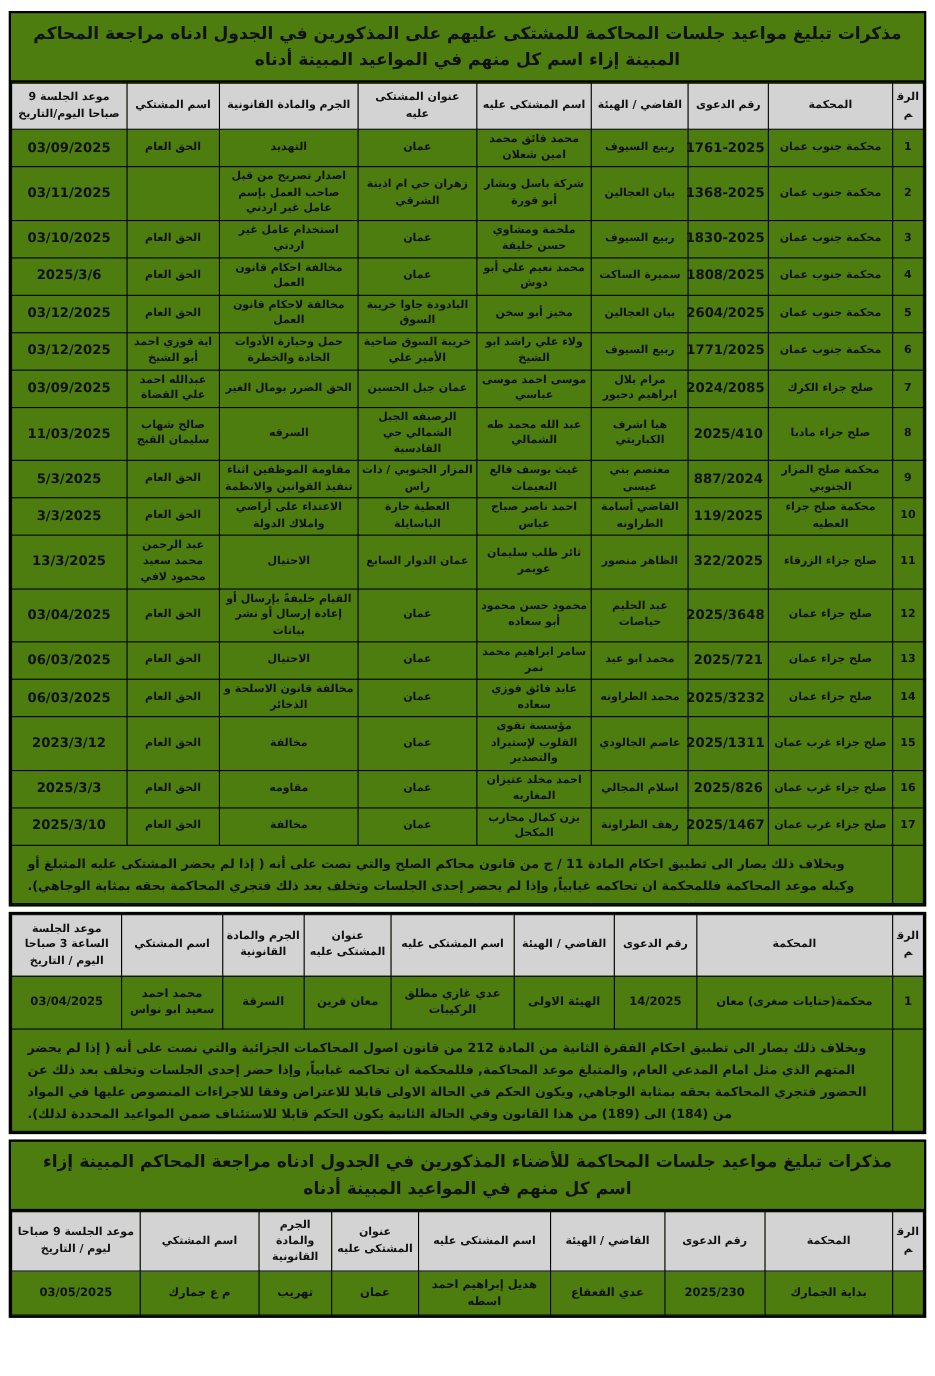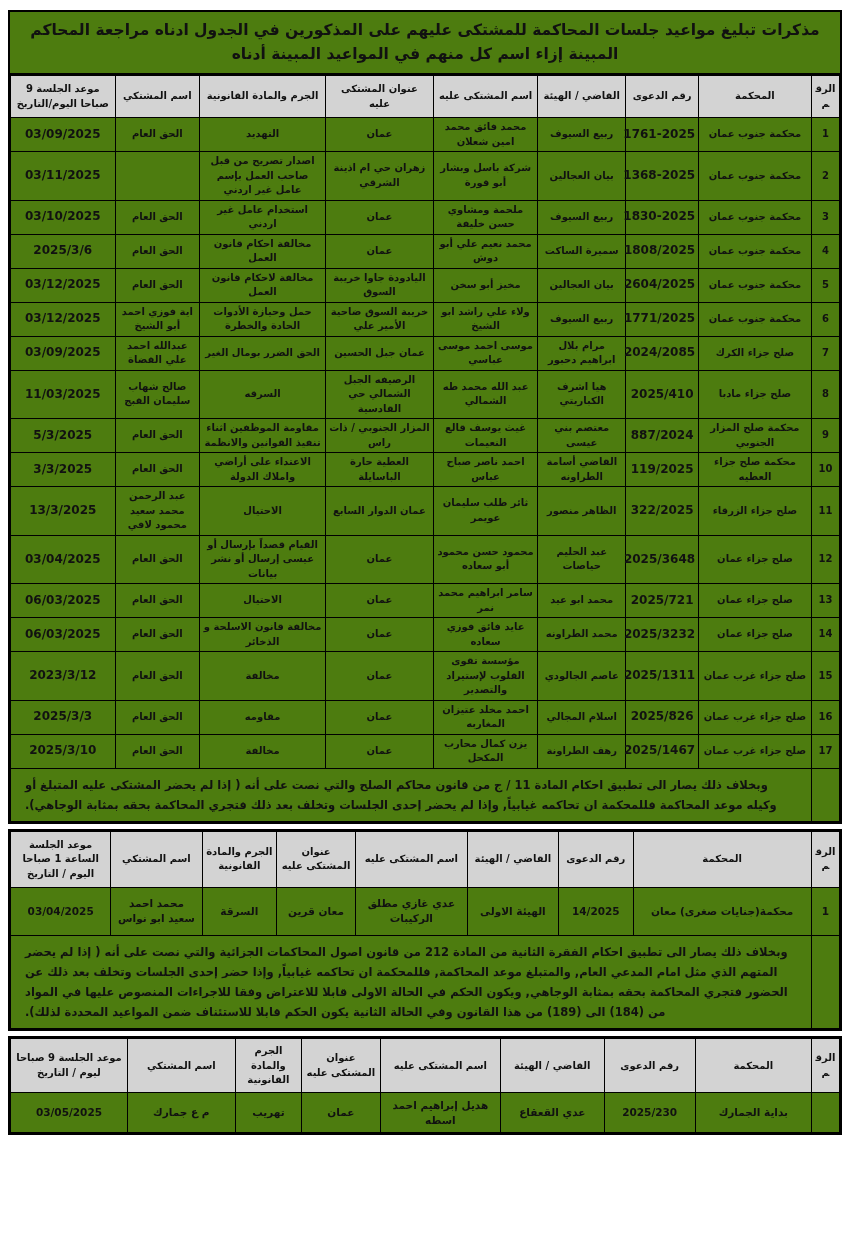--- a/index.html
+++ b/index.html
@@ -188,21 +188,21 @@
             <td>عبد الرحمن محمد سعيد محمود لافي</td>
             <td>13/3/2025</td>
           </tr>
           <tr>
             <td>12</td>
             <td>صلح جزاء عمان</td>
             <td>2025/3648</td>
             <td>عبد الحليم حياصات</td>
             <td>محمود حسن محمود أبو سعاده</td>
             <td>عمان</td>
-            <td>القيام قصداً بإرسال أو عيسى إرسال أو نشر بيانات</td>
+            <td>القيام خليفةً بإرسال أو إعادة إرسال أو نشر بيانات</td>
             <td>الحق العام</td>
             <td>03/04/2025</td>
           </tr>
           <tr>
             <td>13</td>
             <td>صلح جزاء عمان</td>
             <td>2025/721</td>
             <td>محمد ابو عيد</td>
             <td>سامر ابراهيم محمد نمر</td>
             <td>عمان</td>
@@ -280,21 +280,21 @@
       <thead>
         <tr>
             <th>الرقم</th>
             <th>المحكمة</th>
             <th>رقم الدعوى</th>
             <th>القاضي / الهيئة</th>
             <th>اسم المشتكى عليه</th>
             <th>عنوان المشتكى عليه</th>
             <th>الجرم والمادة القانونية</th>
             <th>اسم المشتكي</th>
-            <th>موعد الجلسة الساعة 1 صباحا اليوم / التاريخ</th>
+            <th>موعد الجلسة الساعة 3 صباحا اليوم / التاريخ</th>
           </tr>
       </thead>
       <tbody>
           <tr>
             <td>1</td>
             <td>محكمة(جنايات صغرى) معان</td>
             <td>14/2025</td>
             <td>الهيئة الاولى</td>
             <td>عدي غازي مطلق الركيبات</td>
             <td>معان قرين</td>
@@ -306,20 +306,21 @@
       <tbody>
         <tr>
           <td></td>
           <td class="note-cell" colspan="8">وبخلاف ذلك يصار الى تطبيق احكام الفقرة الثانية من المادة 212 من قانون اصول المحاكمات الجزائية والتي نصت على أنه ( إذا لم يحضر المتهم الذي مثل امام المدعي العام, والمتبلغ موعد المحاكمة, فللمحكمة ان تحاكمه غيابياً, وإذا حضر إحدى الجلسات وتخلف بعد ذلك عن الحضور فتجري المحاكمة بحقه بمثابة الوجاهي, ويكون الحكم في الحالة الاولى قابلا للاعتراض وفقا للاجراءات المنصوص عليها في المواد من (184) الى (189) من هذا القانون وفي الحالة الثانية يكون الحكم قابلا للاستئناف ضمن المواعيد المحددة لذلك).</td>
         </tr>
       </tbody>
     </table>
   </section>
 
   <section class="block s3">
+    <div class="title">مذكرات تبليغ مواعيد جلسات المحاكمة للأضناء المذكورين في الجدول ادناه مراجعة المحاكم المبينة إزاء اسم كل منهم في المواعيد المبينة أدناه</div>
     <table>
       <colgroup>
         <col style="width:3.4%">
           <col style="width:14.0%">
           <col style="width:11.0%">
         <col style="width:12.5%">
           <col style="width:14.5%">
           <col style="width:9.5%">
         <col style="width:8.0%">
           <col style="width:13.0%">

